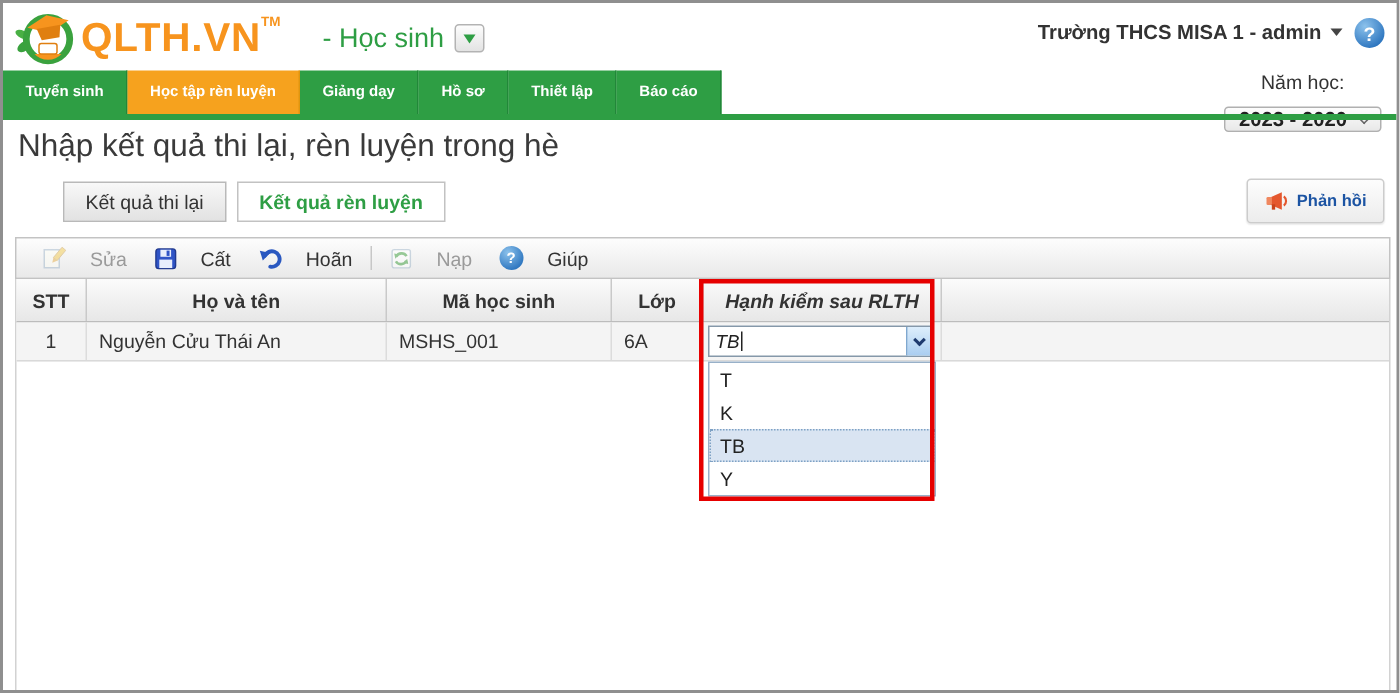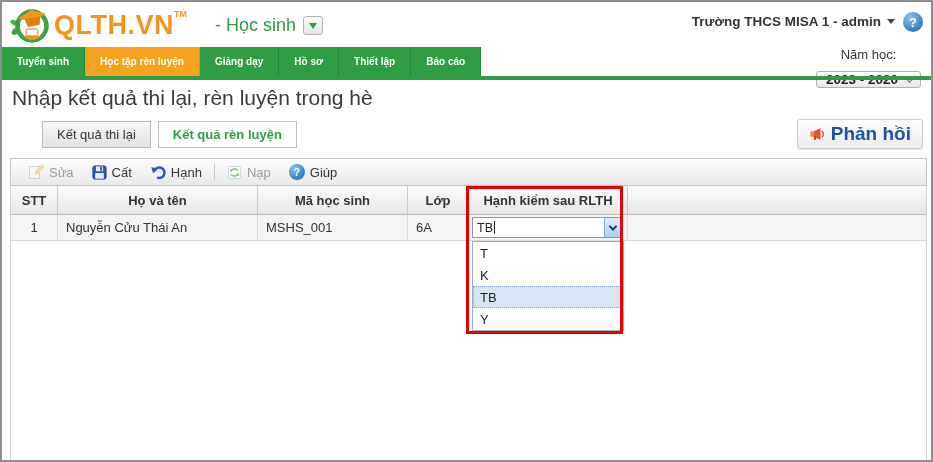--- a/index.html
+++ b/index.html
@@ -42,47 +42,47 @@
 
   
   .page-title { position:absolute; top:84px; left:10px; font-size:21px; color:#3a3a3a; }
   .tabrow { position:absolute; top:119px; left:8px; display:flex; gap:7px;margin-left:32px; }
   .btn-tab1 { height:27px; padding:0 14px; font-size:13px; color:#333; border:1px solid #b9b9b9;
     background:linear-gradient(#f8f8f8,#e2e2e2); cursor:pointer; display:flex; align-items:center; }
   .btn-tab2 { height:27px; padding:0 14px; font-size:13px; font-weight:bold; color:#2E9E44;
     border:1px solid #c2c2c2; background:#fff; cursor:pointer; display:flex; align-items:center; }
   .btn-feedback { position:absolute; top:117px; right:8px; height:30px; padding:0 11px; display:flex; align-items:center; gap:6px;
     border:1px solid #ccc; border-radius:3px; background:linear-gradient(#fdfdfd,#ececec); cursor:pointer;
-    font-size:19px; font-weight:bold; color:#1C54A3; box-shadow:0 1px 1px rgba(0,0,0,.08); }
+    font-size:11px; font-weight:bold; color:#1C54A3; box-shadow:0 1px 1px rgba(0,0,0,.08); }
 
   
   .toolbar { position:absolute; top:156px; left:8px; width:917px; height:28px;
     border:1px solid #c3c3c3; background:linear-gradient(#fdfdfd,#e9e9e9);
     display:flex; align-items:center; padding-left:8px; }
-  .tbtn { display:flex; align-items:center; gap:5px; padding:0 9px; height:24px; font-size:13px; color:#333;
+  .tbtn { display:flex; align-items:center; gap:16px; padding:0 9px; height:24px; font-size:13px; color:#333;
     cursor:pointer; border-radius:2px; }
   .tbtn.disabled { color:#9a9a9a; cursor:default; }
   .tbtn.disabled svg { opacity:.5; }
   .tb-sep { width:1px; height:16px; background:#c7c7c7; margin:0 3px; }
   .help-small { width:16px; height:16px; font-size:10px; }
 
   
   .grid { position:absolute; top:184px; left:8px; width:917px; bottom:0; background:#fff;
     border-left:1px solid #d2d2d2; border-right:1px solid #d2d2d2; }
   .thead { display:flex; height:29px; background:linear-gradient(#fbfbfb,#e7e7e7);
     border-bottom:1px solid #bcbcbc; font-size:13px; font-weight:bold; color:#333; }
   .th { display:flex; align-items:center; justify-content:center; border-right:1px solid #c9c9c9; }
   .trow { display:flex; height:26px; background:#f4f4f4; border-bottom:1px solid #d9d9d9;
     font-size:13px; color:#333; }
   .td { display:flex; align-items:center; border-right:1px solid #dcdcdc; padding:0 8px; }
   .c-stt { width:47px; justify-content:center; padding:0; }
   .c-name { width:200px; }
   .c-code { width:150px; }
   .c-class{ width:61px; }
-  .c-cond { width:159px; padding:0; position:relative; }
+  .c-cond { width:159px; padding:0; position:relative;font-style:italic; }
   .c-fill { flex:1; border-right:none; }
 
   
   .combo { position:absolute; left:3px; top:2px; width:150px; height:21px; background:#fff;
     border:1px solid #8598a9; display:flex; cursor:text; }
   .combo-text { flex:1; display:flex; align-items:center; padding-left:4px; font-size:12.5px; color:#222; }
   .caret-bar { width:1px; height:13px; background:#222; margin-left:1px; }
   .combo-btn { width:17px; border-left:1px solid #7fa8d0; background:linear-gradient(#ddeefc,#a9cdf0);
     display:flex; align-items:center; justify-content:center; cursor:pointer; }
   .chev-blue { width:6px; height:6px; border-right:2px solid #1e3a6e; border-bottom:2px solid #1e3a6e;
@@ -181,21 +181,21 @@
         <rect x="8.6" y="2.2" width="2.1" height="3.8" fill="#2f54c6"></rect>
         <rect x="3.4" y="8.6" width="9.2" height="6" fill="#e8eefc"></rect>
       </svg>
       <span>Cất</span>
     </div>
     <div class="tbtn">
       <svg width="16" height="16" viewBox="0 0 16 16">
         <path d="M4.5 6.5 A5.2 5.2 0 1 1 8.2 13.8" fill="none" stroke="#2a58c0" stroke-width="2.6" stroke-linecap="round"></path>
         <polygon points="1.2,3.2 8.2,4.6 3.2,9.6" fill="#2a58c0"></polygon>
       </svg>
-      <span>Hạnh</span>
+      <span>Hoãn</span>
     </div>
     <div class="tb-sep"></div>
     <div class="tbtn disabled">
       <svg width="15" height="15" viewBox="0 0 16 16">
         <rect x="1.5" y="1.5" width="13" height="13" rx="1.5" fill="#fff" stroke="#9fb6c9"></rect>
         <path d="M11.8 6.2 A4.2 4.2 0 0 0 4.4 6.6" fill="none" stroke="#3a9d3a" stroke-width="1.8"></path>
         <polygon points="3,4.2 6.4,5 3.8,8" fill="#3a9d3a"></polygon>
         <path d="M4.2 9.8 A4.2 4.2 0 0 0 11.6 9.4" fill="none" stroke="#3a9d3a" stroke-width="1.8"></path>
         <polygon points="13,11.8 9.6,11 12.2,8" fill="#3a9d3a"></polygon>
       </svg>

